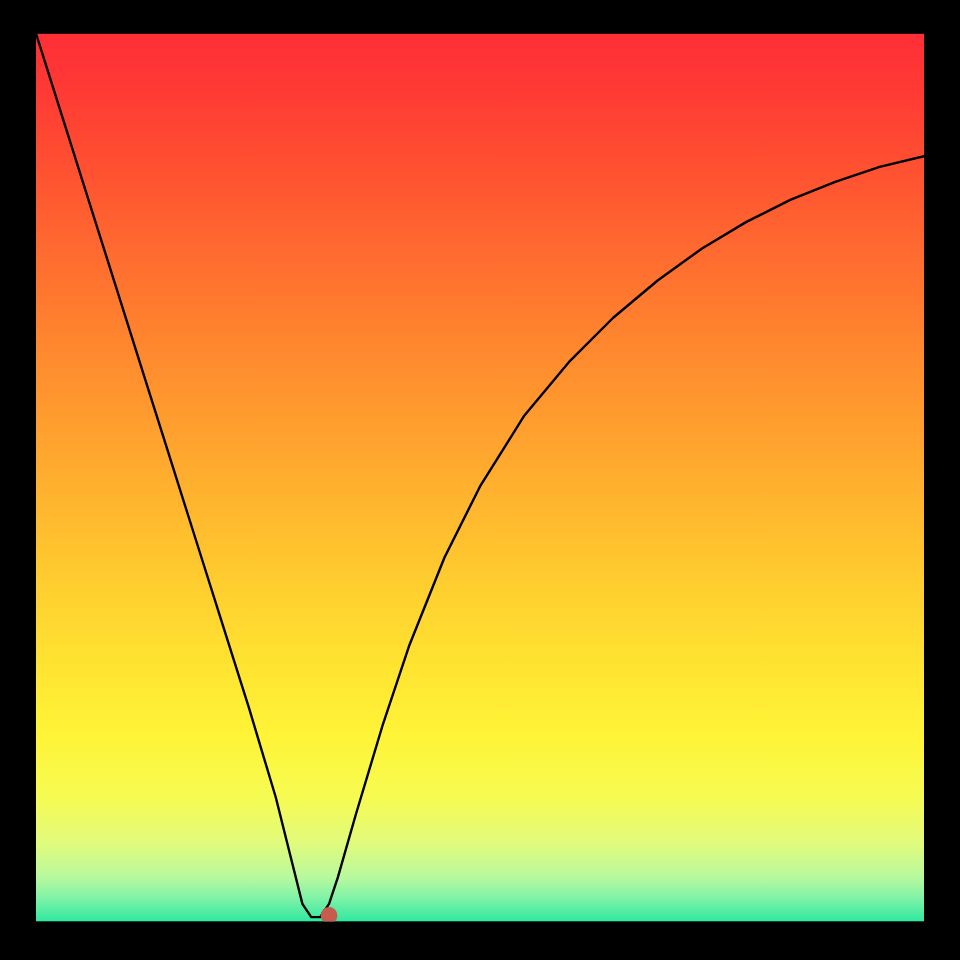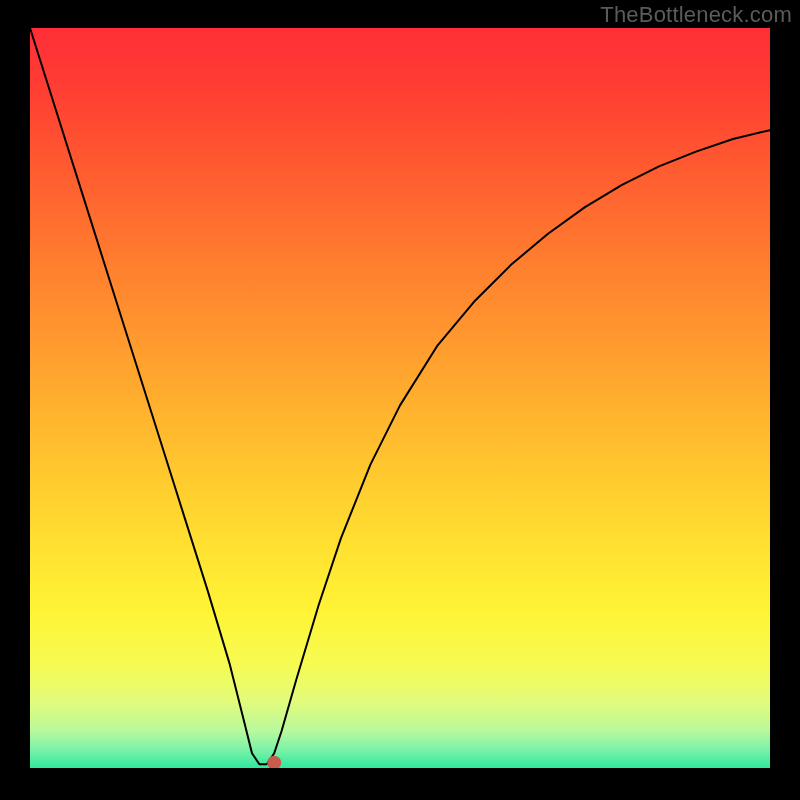--- a/index.html
+++ b/index.html
@@ -35,21 +35,20 @@
     height: 740px;
   }
   svg {
     display: block;
   }
 </style>
 </head>
 <body>
 
 <div class="frame">
-  <div class="watermark">TheBottleneck.com</div>
   <div class="plot-wrap">
     <svg id="chart-svg" width="740" height="740" viewBox="0 0 740 740">
         <defs>
           <linearGradient id="bg-grad" x1="0" y1="0" x2="0" y2="1">
             <stop offset="0%" stop-color="#ff2e36"></stop>
             <stop offset="7.000000000000001%" stop-color="#ff3b34"></stop>
             <stop offset="15%" stop-color="#ff5031"></stop>
             <stop offset="23%" stop-color="#ff6630"></stop>
             <stop offset="31%" stop-color="#ff7c2f"></stop>
             <stop offset="39%" stop-color="#ff912e"></stop>

